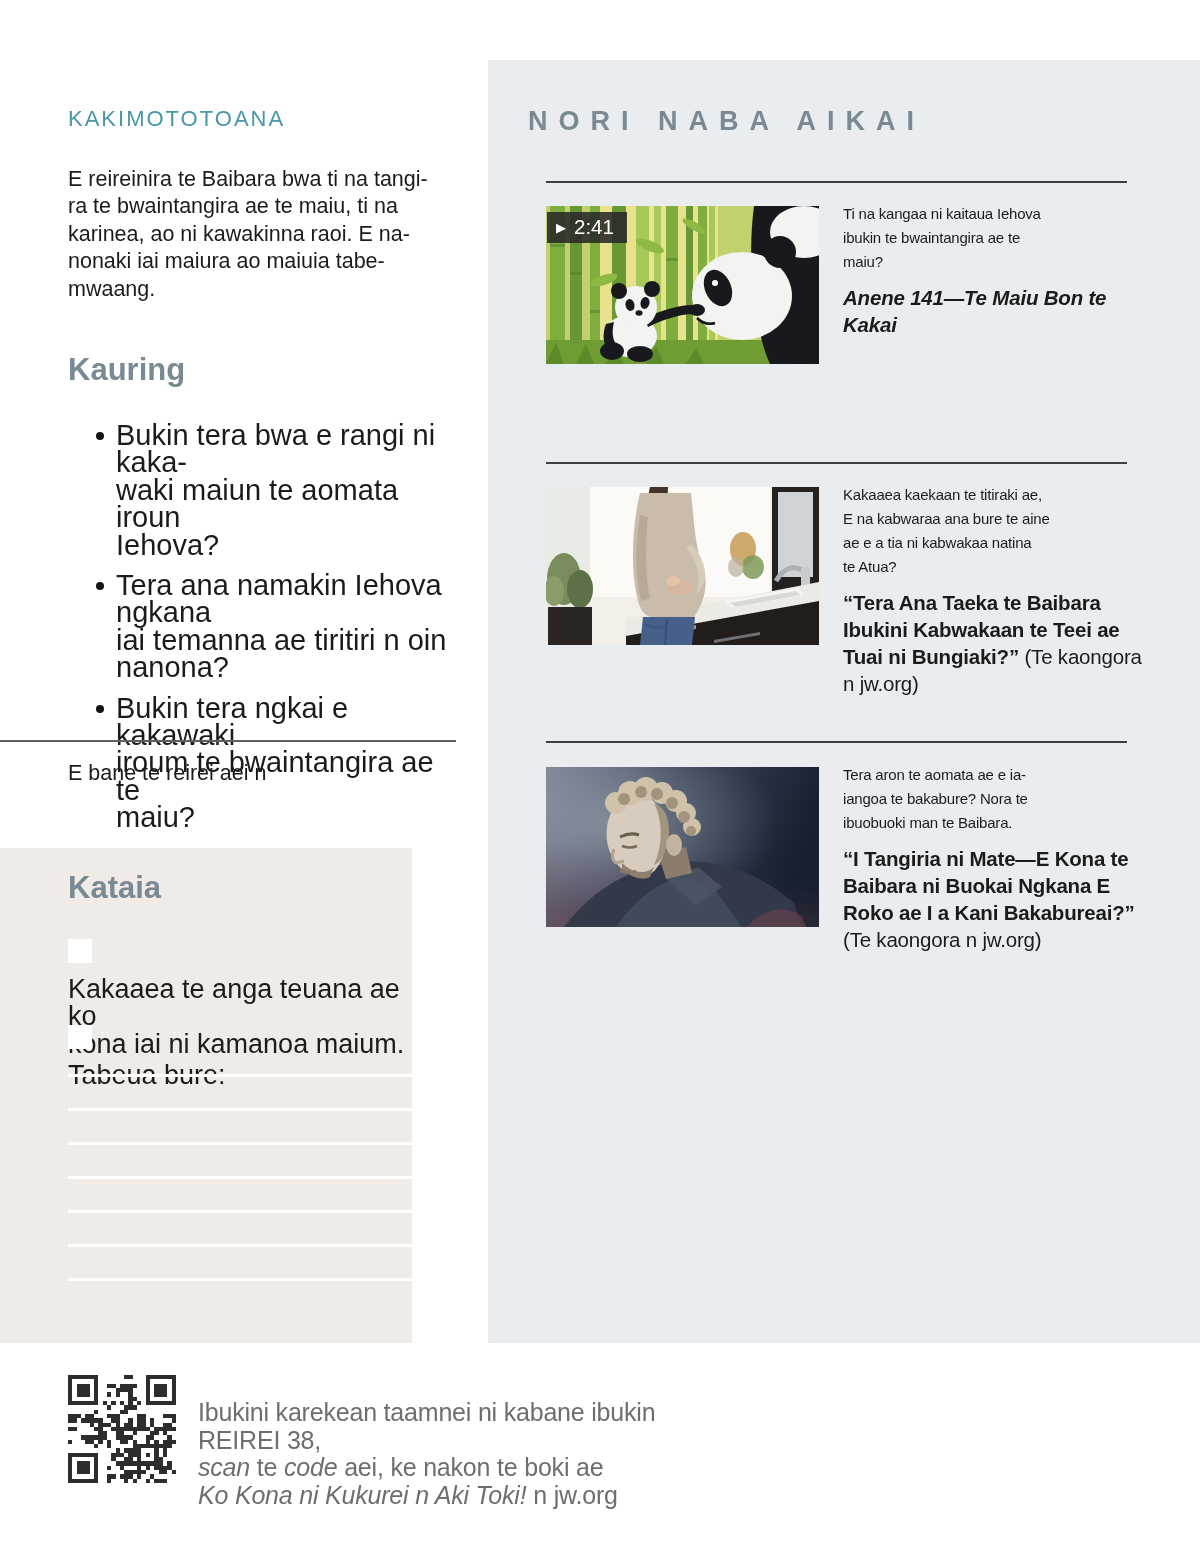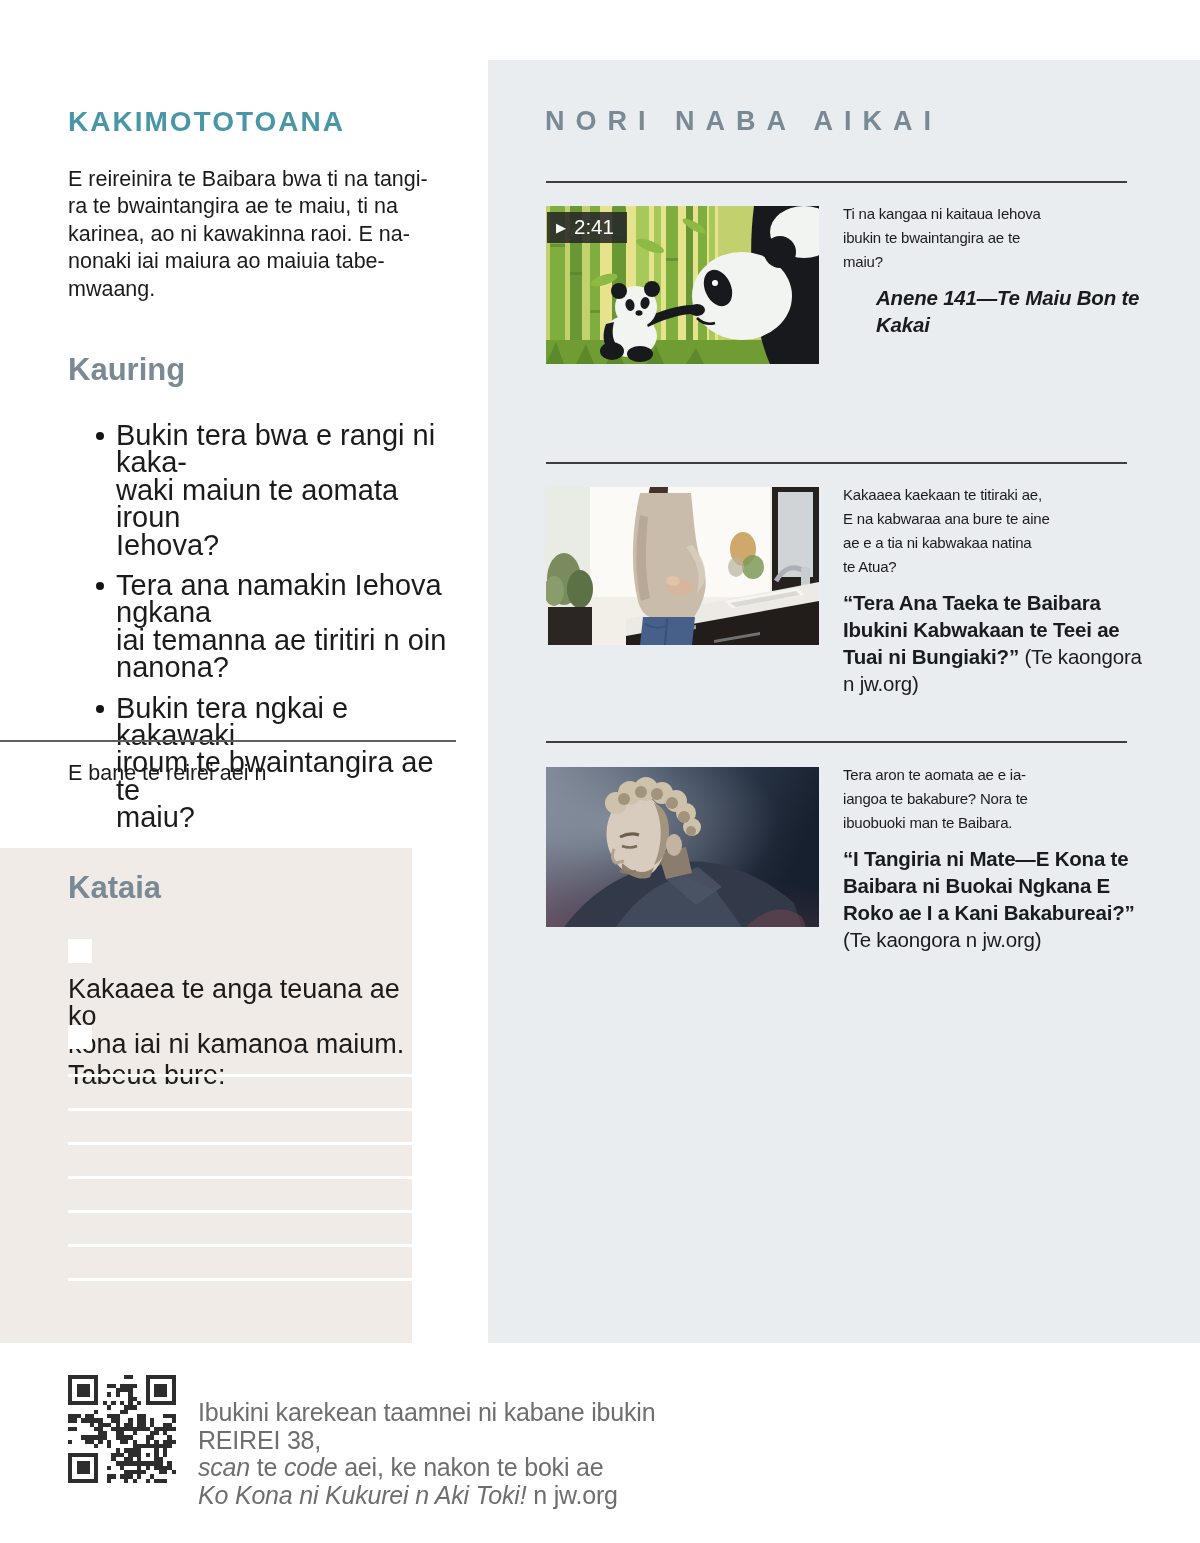--- a/index.html
+++ b/index.html
@@ -10,21 +10,21 @@
     --text:#1b1b1b;
     --muted:#6e6e6e;
     --rule-dark:#3e3e3e;
   }
   html,body{margin:0;padding:0;background:#fff;}
   body{font-family:"Liberation Sans","DejaVu Sans",sans-serif;color:var(--text);}
   .page{position:relative;width:1200px;height:1543px;background:#fff;overflow:hidden;}
   .preline{white-space:pre-line;}
 
   
-  .h-main{position:absolute;left:68px;top:106px;margin:0;font-size:28px;font-weight:700;
+  .h-main{position:absolute;left:68px;top:106px;margin:0;font-size:22px;font-weight:400;
           letter-spacing:2px;color:var(--accent-teal);text-align:center;}
   .intro{position:absolute;left:68px;top:166px;width:404px;margin:0;
          font-size:21.5px;line-height:27.4px;}
   .h-review{position:absolute;left:68px;top:352px;margin:0;font-size:31px;font-weight:700;
             color:var(--heading-slate);}
   ul.bullets{position:absolute;left:95px;top:422px;width:352px;margin:0;padding:0;list-style:none;}
   ul.bullets li{position:relative;margin:0 0 13px 0;padding-left:21px;
                 font-size:29px;line-height:27.4px;}
   ul.bullets li::before{content:"";position:absolute;left:1px;top:10px;width:8px;height:8px;
                 border-radius:50%;background:#141414;}
@@ -35,36 +35,36 @@
   .h-goal{position:absolute;left:68px;top:22px;margin:0;font-size:31px;font-weight:700;
           color:var(--heading-slate);}
   .task{position:absolute;left:68px;width:360px;display:flex;gap:13px;
         font-size:27px;line-height:27.4px;flex-direction:column;}
   .task1{top:88px}.task2{top:174px}
   .checkbox{flex:0 0 24px;width:24px;height:24px;background:#fff;margin-top:3px;}
   .wline{position:absolute;left:68px;width:388px;height:3px;background:#fff;}
 
   
   .panel{position:absolute;left:488px;top:60px;width:712px;height:1283px;background:var(--panel-bg);}
-  .panel-title{position:absolute;left:57px;top:46px;margin:0;font-size:27px;font-weight:700;
+  .panel-title{position:absolute;left:40px;top:46px;margin:0;font-size:27px;font-weight:700;
                letter-spacing:11px;color:var(--heading-slate);}
   .hr{position:absolute;left:58px;width:581px;height:2px;background:var(--rule-dark);}
   .hr1{top:121px}.hr2{top:402px}.hr3{top:681px}
   .thumb{position:absolute;left:58px;width:273px;height:158px;overflow:hidden;background:#777;}
   .thumb svg{display:block;width:100%;height:100%;}
   .thumb1{top:146px}.thumb2{top:427px}.thumb3{top:707px;height:160px}
   .badge{position:absolute;left:1px;top:6px;display:flex;align-items:center;gap:8px;
          background:rgba(40,40,40,.88);color:#fff;padding:3px 13px 4px 9px;font-size:20.5px;}
   .badge .tri{font-size:13px;line-height:1;}
   .mtext{position:absolute;left:355px;width:314px;letter-spacing:-0.2px;}
   .mt1{top:142px}.mt2{top:423px}.mt3{top:703px}
   .question{margin:0 0 10px 0;font-size:15px;line-height:24px;}
   .mref{margin:0;font-size:20.5px;line-height:27px;font-weight:700;}
   .mref .src{font-weight:400;}
-  .ref-italic{font-style:italic;margin-left:33px;}
+  .ref-italic{font-style:italic;}
 
   
   .qr{position:absolute;left:68px;top:1375px;width:108px;height:108px;}
   .caption{position:absolute;left:198px;top:1399px;width:520px;color:var(--muted);
            font-size:25px;line-height:27.5px;letter-spacing:-0.2px;}
   .caption .it{font-style:italic;}
 </style>
 </head>
 <body>
 

